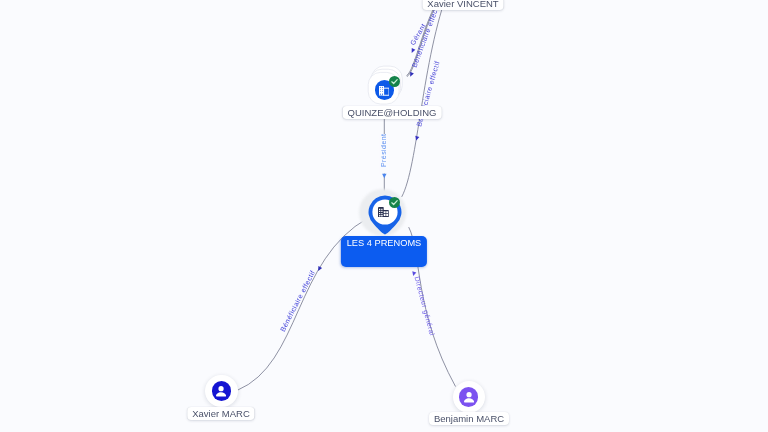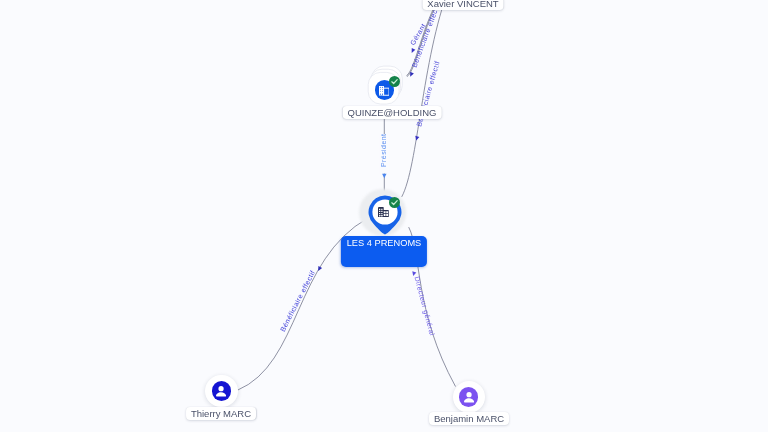--- a/index.html
+++ b/index.html
@@ -153,21 +153,21 @@
   <div class="nlabel primary" style="left:384px;top:236px;">LES 4 PRENOMS</div>
 
   <div class="pnode" style="left:205.3px;top:375.2px;width:32.3px;height:32.3px;">
     <div class="pdisc" style="width:19.7px;height:19.7px;background:#1414d2;">
       <svg width="10.1" height="10.6" viewBox="0 0 24 25.2">
         <circle cx="12.0" cy="6.3" r="6.2" fill="#fff"></circle>
         <path fill="#fff" d="M12.0 15.0 C 4.9 15.0 0 19.9 0 23.4 C 0 24.4 0.7 25.2 1.8 25.2 L 22.2 25.2 C 23.3 25.2 24 24.4 24 23.4 C 24 19.9 19.1 15.0 12.0 15.0 Z"></path>
       </svg>
     </div>
   </div>
-  <div class="nlabel" style="left:221px;top:406.5px;">Thierry MARC</div>
+  <div class="nlabel" style="left:221px;top:406.5px;">Xavier MARC</div>
 
   <div class="pnode" style="left:452.5px;top:381.2px;width:32.3px;height:32.3px;">
     <div class="pdisc" style="width:19.7px;height:19.7px;background:#7c52f0;">
       <svg width="10.1" height="10.6" viewBox="0 0 24 25.2">
         <circle cx="12.0" cy="6.3" r="6.2" fill="#fff"></circle>
         <path fill="#fff" d="M12.0 15.0 C 4.9 15.0 0 19.9 0 23.4 C 0 24.4 0.7 25.2 1.8 25.2 L 22.2 25.2 C 23.3 25.2 24 24.4 24 23.4 C 24 19.9 19.1 15.0 12.0 15.0 Z"></path>
       </svg>
     </div>
   </div>
   <div class="nlabel" style="left:469px;top:411.5px;">Benjamin MARC</div>

